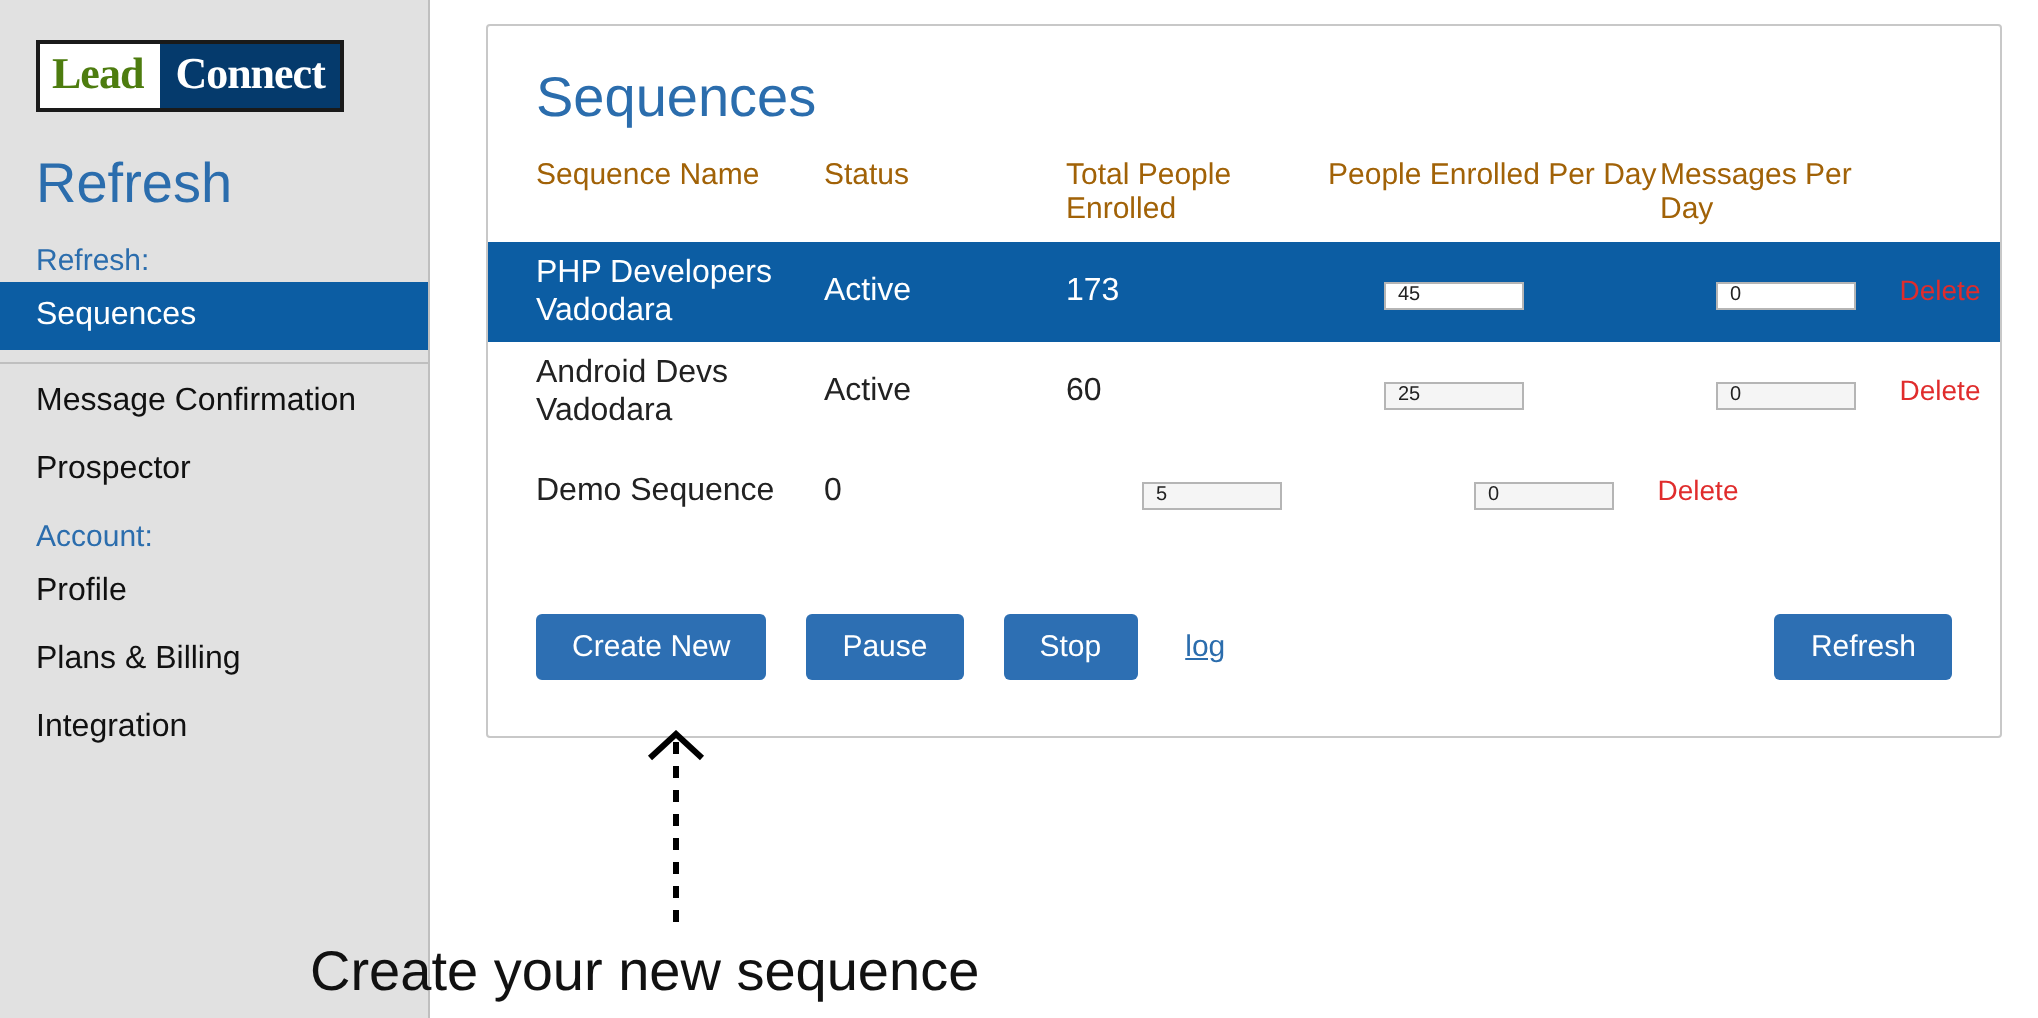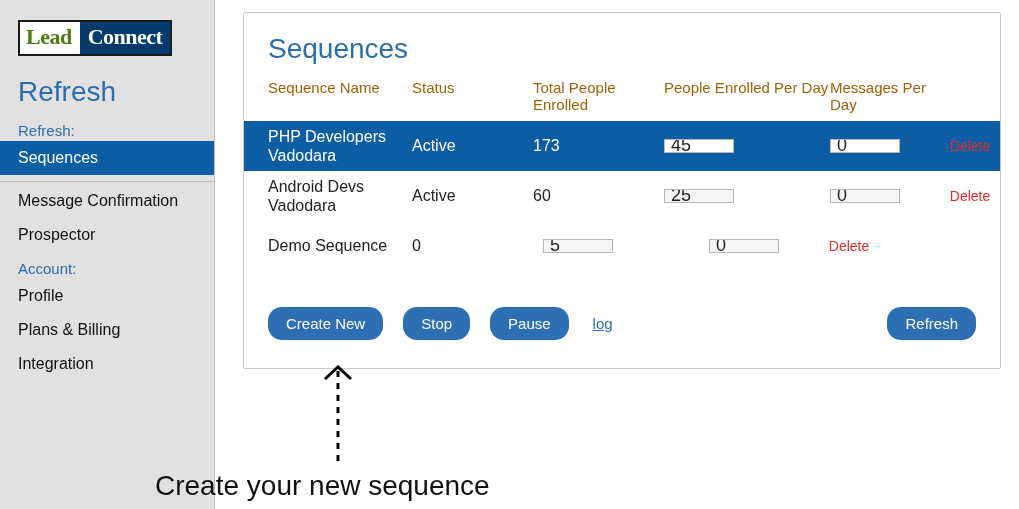--- a/index.html
+++ b/index.html
@@ -113,44 +113,45 @@
     .row.selected {
       background: #0c5da3;
       color: #fff;
     }
     .row .col-name span { line-height: 1.2; display:inline-block;}
     .row input {
       width: 70px;
       height: 14px;
       border: 1px solid #b5b5b5;
       background: #f5f5f5;
-      font-size: 18px;
+      font-size: 10px;
       padding: 2px 6px;
       color: #222;
+      margin-left: 28px;
     }
     .row.selected input {
       background: #fff;
       color: #222;
     }
     .delete-link {
       color: #e02c2c;
       font-size: 14px;
       cursor: pointer;
     }
     .actions {
       display: flex;
       align-items: center;
       margin: 36px 24px 0 24px;
       gap: 20px;
     }
     .btn {
       background: #2d6fb3;
       color: #fff;
       border: none;
-      border-radius: 14px;
+      border-radius: 3px;
       padding: 8px 18px;
       font-size: 15px;
       cursor: pointer;
     }
     .log-link {
       color: #2b6dad;
       text-decoration: underline;
       font-size: 15px;
       cursor: pointer;
       margin-left: 4px;
@@ -230,22 +231,22 @@
       <div class="row">
         <div class="col-name"><span>Demo Sequence</span></div>
         <div class="col-total"><span>0</span></div>
         <div class="col-ppd"><input value="5" style=""></div>
         <div class="col-mpd"><input value="0" style=""></div>
         <div class="col-del"><span class="delete-link">Delete</span></div>
       </div>
 
       <div class="actions">
         <button class="btn">Create New</button>
+        <button class="btn">Pause</button>
         <button class="btn">Stop</button>
-        <button class="btn">Pause</button>
         <span class="log-link">log</span>
         <div class="spacer"></div>
         <button class="btn">Refresh</button>
       </div>
     </div>
   </main>
 </div>
 
 <div class="annot-arrow">
   <svg width="30" height="100" viewBox="0 0 30 100">

